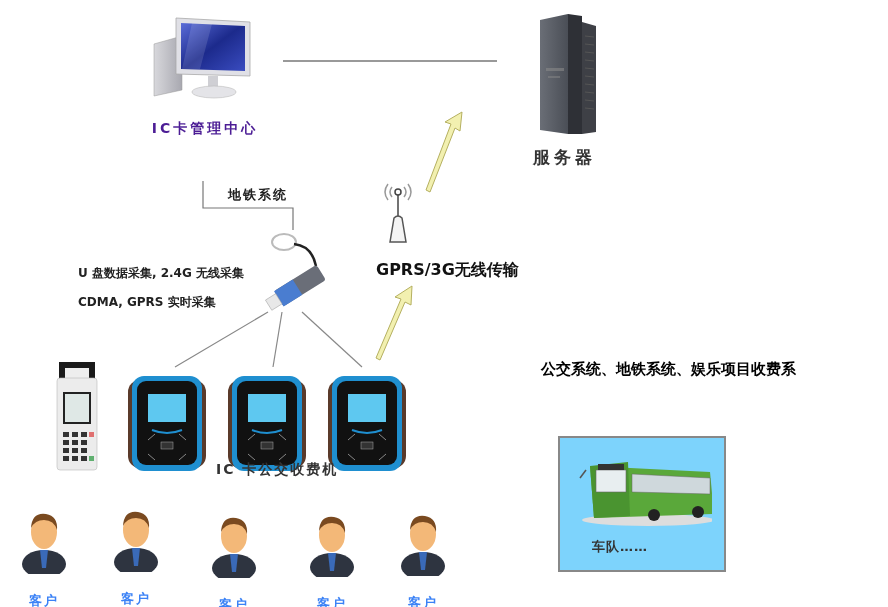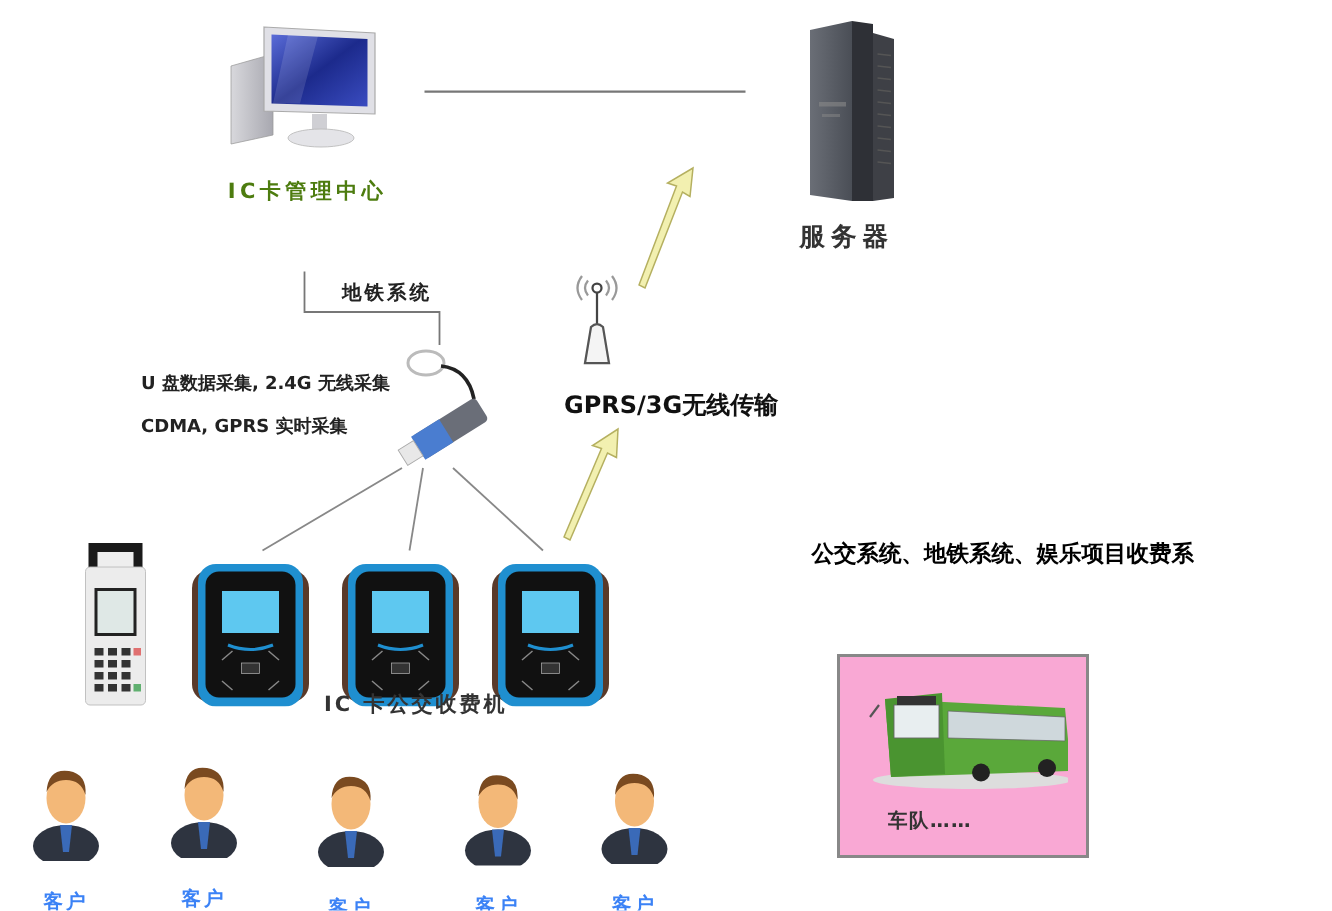--- a/index.html
+++ b/index.html
@@ -1,24 +1,24 @@
 <!DOCTYPE html>
 <html><head>
 <meta charset="utf-8">
 <style>
   * { box-sizing: border-box; margin: 0; padding: 0; }
   html, body { width: 888px; height: 607px; background: #ffffff; overflow: hidden; }
   body { position: relative; font-family: "DejaVu Sans", sans-serif; color: #222; }
   .abs { position: absolute; }
-  .label { font-size: 14px; letter-spacing: 3px; color: #4d7c0f; font-weight: bold; }
+  .label { font-size: 14px; letter-spacing: 3px; color: #4c1d95; font-weight: bold; }
   .lbl-sm { font-size: 12px; color: #222; font-weight: bold; }
   svg { display: block; }
   #lines { position: absolute; left: 0; top: 0; }
   .desc { font-family: "DejaVu Sans", sans-serif; font-weight: bold; font-size: 15px; line-height: 31px; color: #000; }
-  .fleet-box { border: 2px solid #888; background: #f9a8d4; }
+  .fleet-box { border: 2px solid #888; background: #7dd3fc; }
   .customer { text-align: center; width: 60px; }
   .customer .name { font-size: 13px; letter-spacing: 2px; color: #3b82f6; font-weight: bold; margin-top: 18px; }
 </style>
 </head>
 <body>
 
 <svg id="lines" width="888" height="607">
 
   <line x1="283" y1="61" x2="497" y2="61" stroke="#777" stroke-width="1.5"></line>
 
@@ -100,21 +100,21 @@
   <svg width="70" height="82">
     <ellipse cx="22" cy="12" rx="12" ry="8" fill="none" stroke="#bbb" stroke-width="2"></ellipse>
     <path d="M32,14 Q50,16 54,36" fill="none" stroke="#222" stroke-width="2.5"></path>
     <g transform="rotate(-32 36 58)">
       <rect x="14" y="48" width="50" height="18" rx="3" fill="#6a6e78"></rect>
       <rect x="14" y="48" width="22" height="18" fill="#4a7dd0"></rect>
       <rect x="2" y="51" width="12" height="12" fill="#e8e8e8" stroke="#aaa" stroke-width="0.6"></rect>
     </g>
   </svg>
 </div>
-<div class="abs lbl-sm" style="left:78px; top:241px; line-height:29px;margin-left:16px;">
+<div class="abs lbl-sm" style="left:78px; top:259px; line-height:29px;">
   <div>U 盘数据采集, 2.4G 无线采集</div>
   <div>CDMA, GPRS 实时采集</div>
 </div>
 
 <div class="abs" style="left:378px; top:180px;">
   <svg width="40" height="68">
     <path d="M10,4 Q4,12 10,20" fill="none" stroke="#999" stroke-width="1.5"></path>
     <path d="M14,7 Q10,12 14,17" fill="none" stroke="#999" stroke-width="1.5"></path>
     <path d="M30,4 Q36,12 30,20" fill="none" stroke="#999" stroke-width="1.5"></path>
     <path d="M26,7 Q30,12 26,17" fill="none" stroke="#999" stroke-width="1.5"></path>

